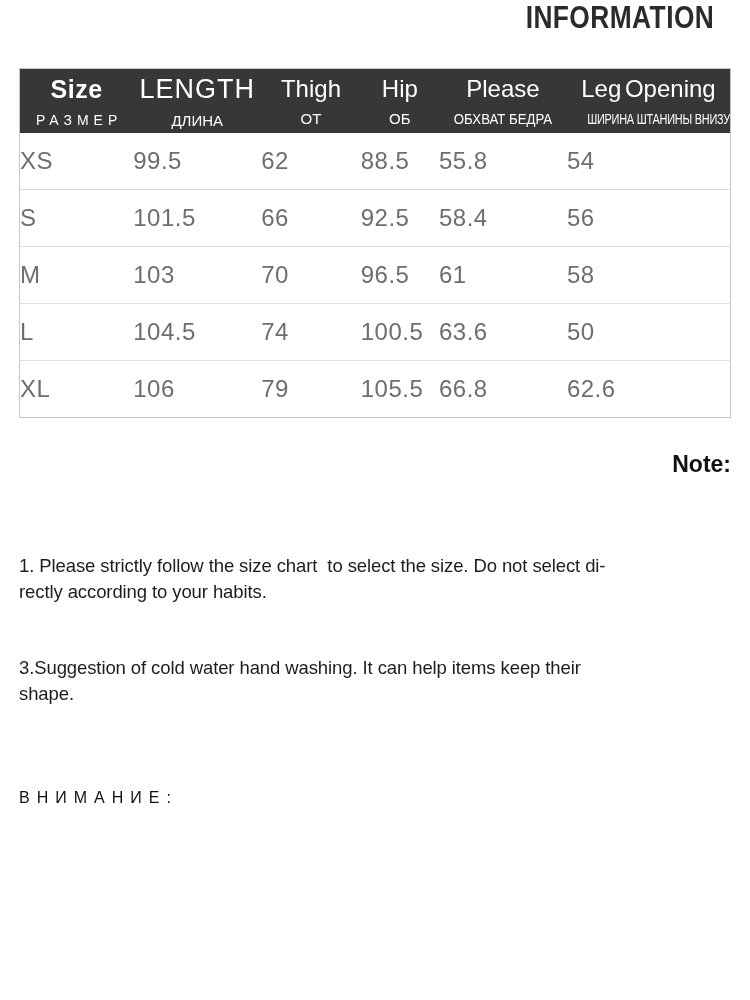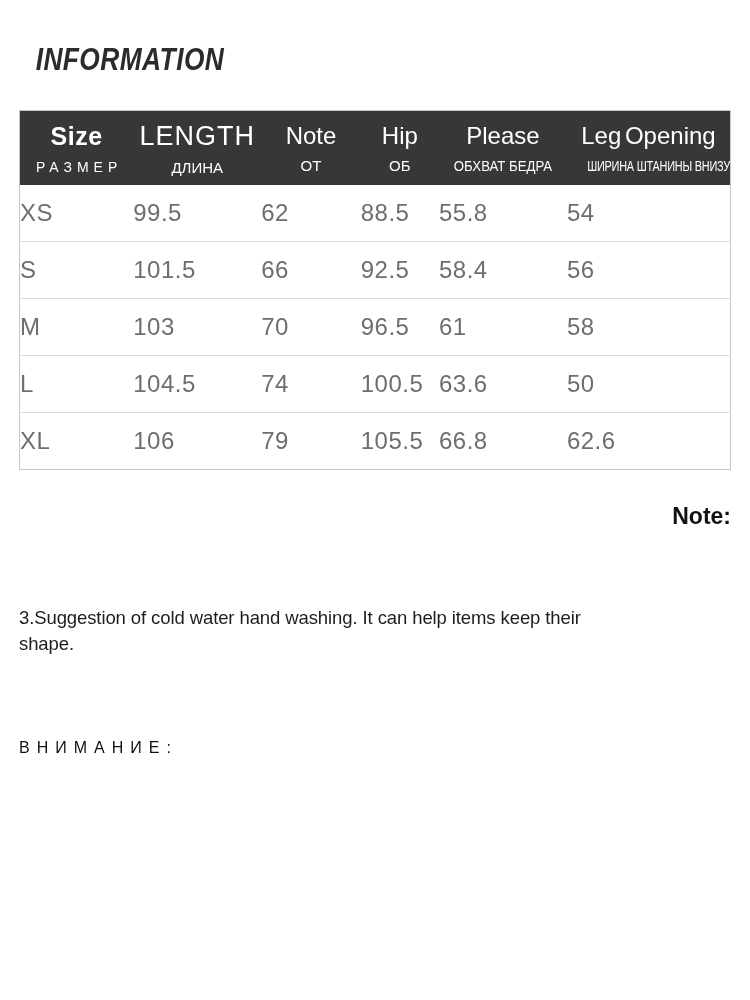--- a/index.html
+++ b/index.html
@@ -16,44 +16,42 @@
   body{
     width:750px;height:1000px;
     font-family:"Liberation Sans","DejaVu Sans",sans-serif;
     color:var(--text);
     overflow:hidden;
   }
   .page{width:750px;height:1000px;padding:0 19px;}
 
   
   .title{
-    padding-top:42px;
-    text-align:left;
-    font-style:italic;
+    text-align:right;
   }
   .title span{
     display:inline-block;
     transform:scaleX(0.85);
     font-weight:bold;
     font-size:31px;
     letter-spacing:0.5px;
     color:var(--title);
   }
 
   
   table.size-chart{
     width:712px;
     margin-top:32px;
     border-collapse:collapse;
     table-layout:fixed;
     border:1px solid var(--table-border);
   }
   thead tr{
     background:var(--header-bg);
-    height:74px;
+    height:64px;
   }
   th{
     font-weight:normal;
     color:var(--header-text);
     text-align:center;
     vertical-align:middle;
     padding-top:2px;
   }
   th .en{
     display:block;
@@ -131,21 +129,21 @@
       <tr>
         <th class="col-size">
           <span class="en">Size</span>
           <span class="ru">РАЗМЕР</span>
         </th>
         <th class="col-length">
           <span class="en">LENGTH</span>
           <span class="ru">ДЛИНА</span>
         </th>
         <th class="col-waist">
-          <span class="en">Note</span>
+          <span class="en">Thigh</span>
           <span class="ru">ОТ</span>
         </th>
         <th class="col-hip">
           <span class="en">Hip</span>
           <span class="ru">ОБ</span>
         </th>
         <th class="col-thigh">
           <span class="en">Please</span>
           <span class="ru">ОБХВАТ БЕДРА</span>
         </th>
@@ -194,19 +192,21 @@
         <td>79</td>
         <td>105.5</td>
         <td>66.8</td>
         <td>62.6</td>
       </tr>
     </tbody>
   </table>
 
   <div class="note-heading">Note:</div>
   <div class="note-body">
+    <div>1. Please strictly follow the size chart  to select the size. Do not select di-
+rectly according to your habits.</div>
     <div>3.Suggestion of cold water hand washing. It can help items keep their
 shape.</div>
   </div>
 
   <div class="attention-heading">ВНИМАНИЕ:</div>
 
 </div>
 
 </body></html>

